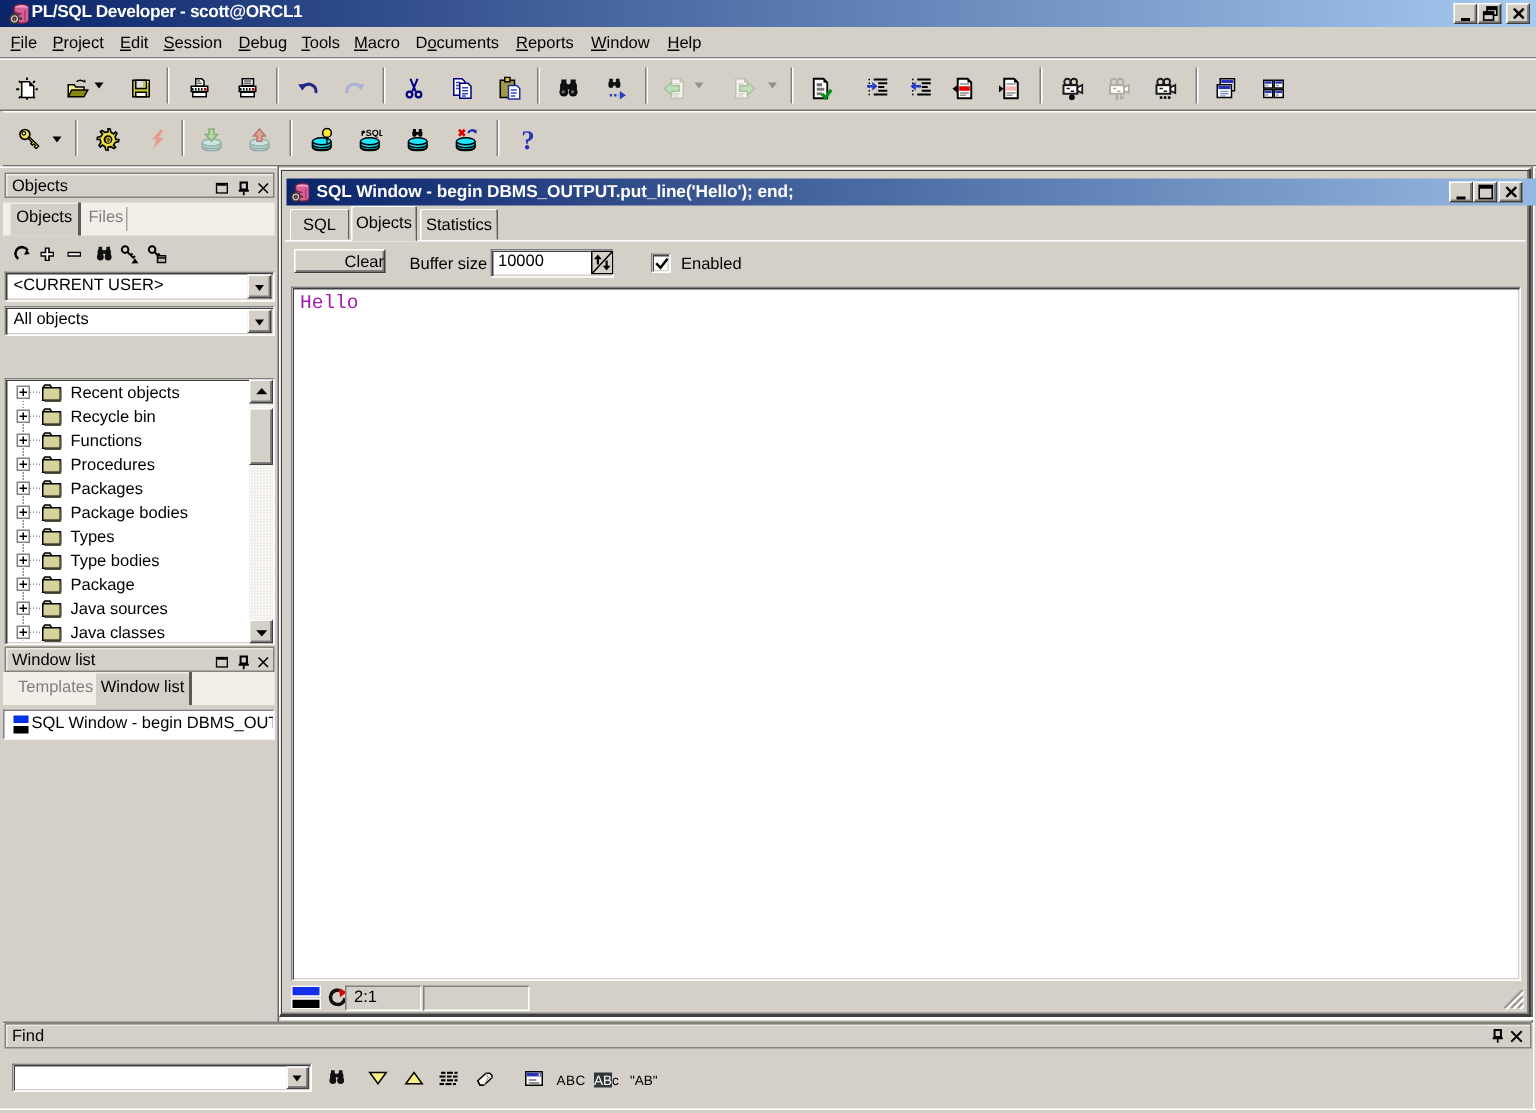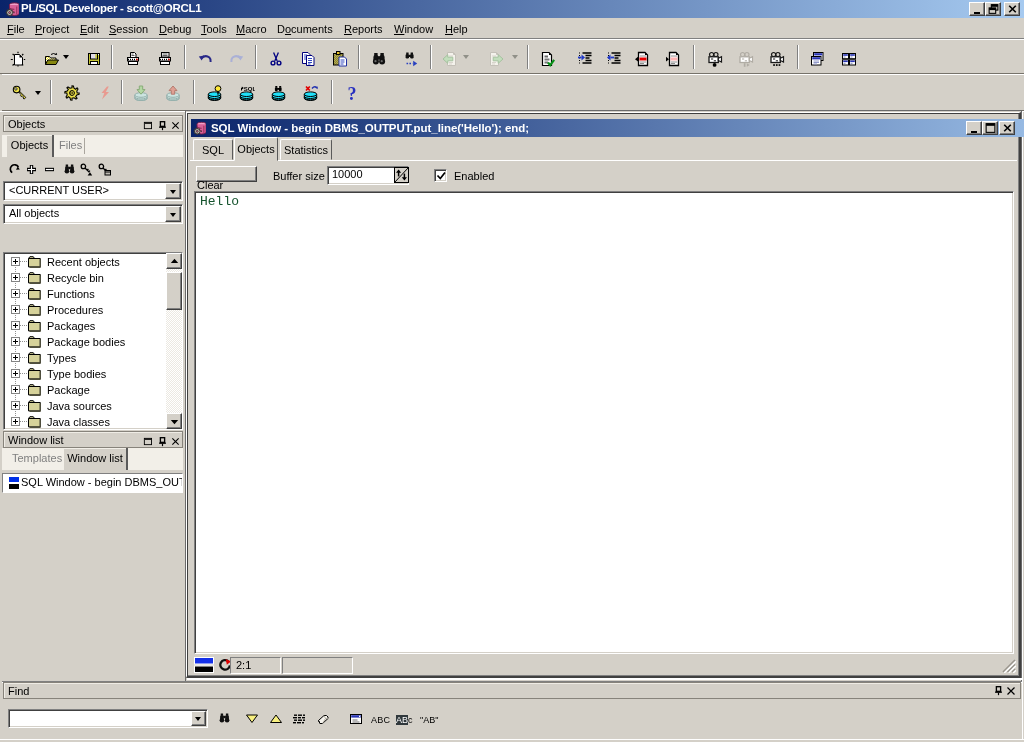--- a/index.html
+++ b/index.html
@@ -626,41 +626,41 @@
 <div class="winbtn" style="left:808px;top:2px">
           <svg class="abs" style="left:1px;top:0px;width:13px;height:12px" viewBox="0 0 11 11">
             <path d="M2.5 2.5l6 6M8.5 2.5l-6 6" stroke="#000" stroke-width="1.5"></path>
           </svg>
         </div>
 </div>
 <div class="ctab" style="left:6px;top:26px;width:40px;height:21px;padding-top:4px">SQL</div>
 <div class="ctab" style="left:47px;top:24px;width:44px;height:24px;padding-top:5px;z-index:2">Objects</div>
 <div class="ctab" style="left:93px;top:26px;width:52px;height:21px;padding-top:4px">Statistics</div>
 <div class="abs" style="left:3px;top:47px;width:827px;height:1px;background:#fff"></div>
-<div class="raised abs" style="left:9px;top:53px;width:61px;height:16px;text-align:left;padding-top:12px">Clear</div>
+<div class="raised abs" style="left:9px;top:53px;width:61px;height:16px;text-align:right;padding-top:2px">Clear</div>
 <span class="abs" style="left:86px;top:57px">Buffer size</span>
 <div class="sunken abs" style="left:140px;top:53px;width:82px;height:19px">
         <span class="abs" style="left:4px;top:1px">10000</span>
       </div>
 <svg class="abs" style="left:207px;top:54px;width:15px;height:16px" viewBox="0 0 15 16">
         <rect x="0.5" y="0.5" width="14" height="15" fill="#d4d0c8" stroke="#000"></rect>
 <path d="M14.5 0.5L0.5 15.5" stroke="#000"></path>
 <path d="M4.6 2.6l2.6 3.2H2z" fill="#000"></path>
         <path d="M4.6 9.4V5" stroke="#000" stroke-width="1.5"></path>
 <path d="M10.4 13.4L13 10.2H7.8z" fill="#000"></path>
         <path d="M10.4 6.6V11" stroke="#000" stroke-width="1.5"></path>
       </svg>
 <div class="sunken abs" style="left:247px;top:56px;width:13px;height:13px">
         <svg class="abs" style="left:0px;top:0px;width:11px;height:11px" viewBox="0 0 11 11">
           <path d="M2.5 5.5l2.8 3L10 2.5" fill="none" stroke="#000" stroke-width="1.7"></path>
         </svg>
       </div>
 <span class="abs" style="left:267px;top:57px">Enabled</span>
 <div class="sunken abs" style="left:7px;top:78px;width:820px;height:463px">
-        <span class="abs" style="left:5px;top:2px;font-family:'Liberation Mono',monospace;font-size:13px;color:#14532d">Hello</span>
+        <span class="abs" style="left:5px;top:2px;font-family:'Liberation Mono',monospace;font-size:13px;color:#a21caf">Hello</span>
       </div>
 <div class="abs" style="left:3px;top:543px;width:827px;height:19px">
 <svg class="abs" style="left:4px;top:1px;width:20px;height:16px" viewBox="0 0 20 16">
           <rect x="0" y="0" width="20" height="7.5" fill="#fff"></rect>
           <rect x="1" y="1" width="18" height="5.5" fill="#1430e8"></rect>
 <rect x="0" y="8.5" width="20" height="7.5" fill="#fff"></rect>
           <rect x="1" y="9.5" width="18" height="5.5" fill="#000"></rect>
         </svg>
 <svg class="abs" style="left:27px;top:2px;width:14px;height:14px" viewBox="0 0 14 14">
           <path d="M11.2 3.2A4.8 4.8 0 1 0 12.9 7.4" fill="none" stroke="#101010" stroke-width="2.3"></path>

